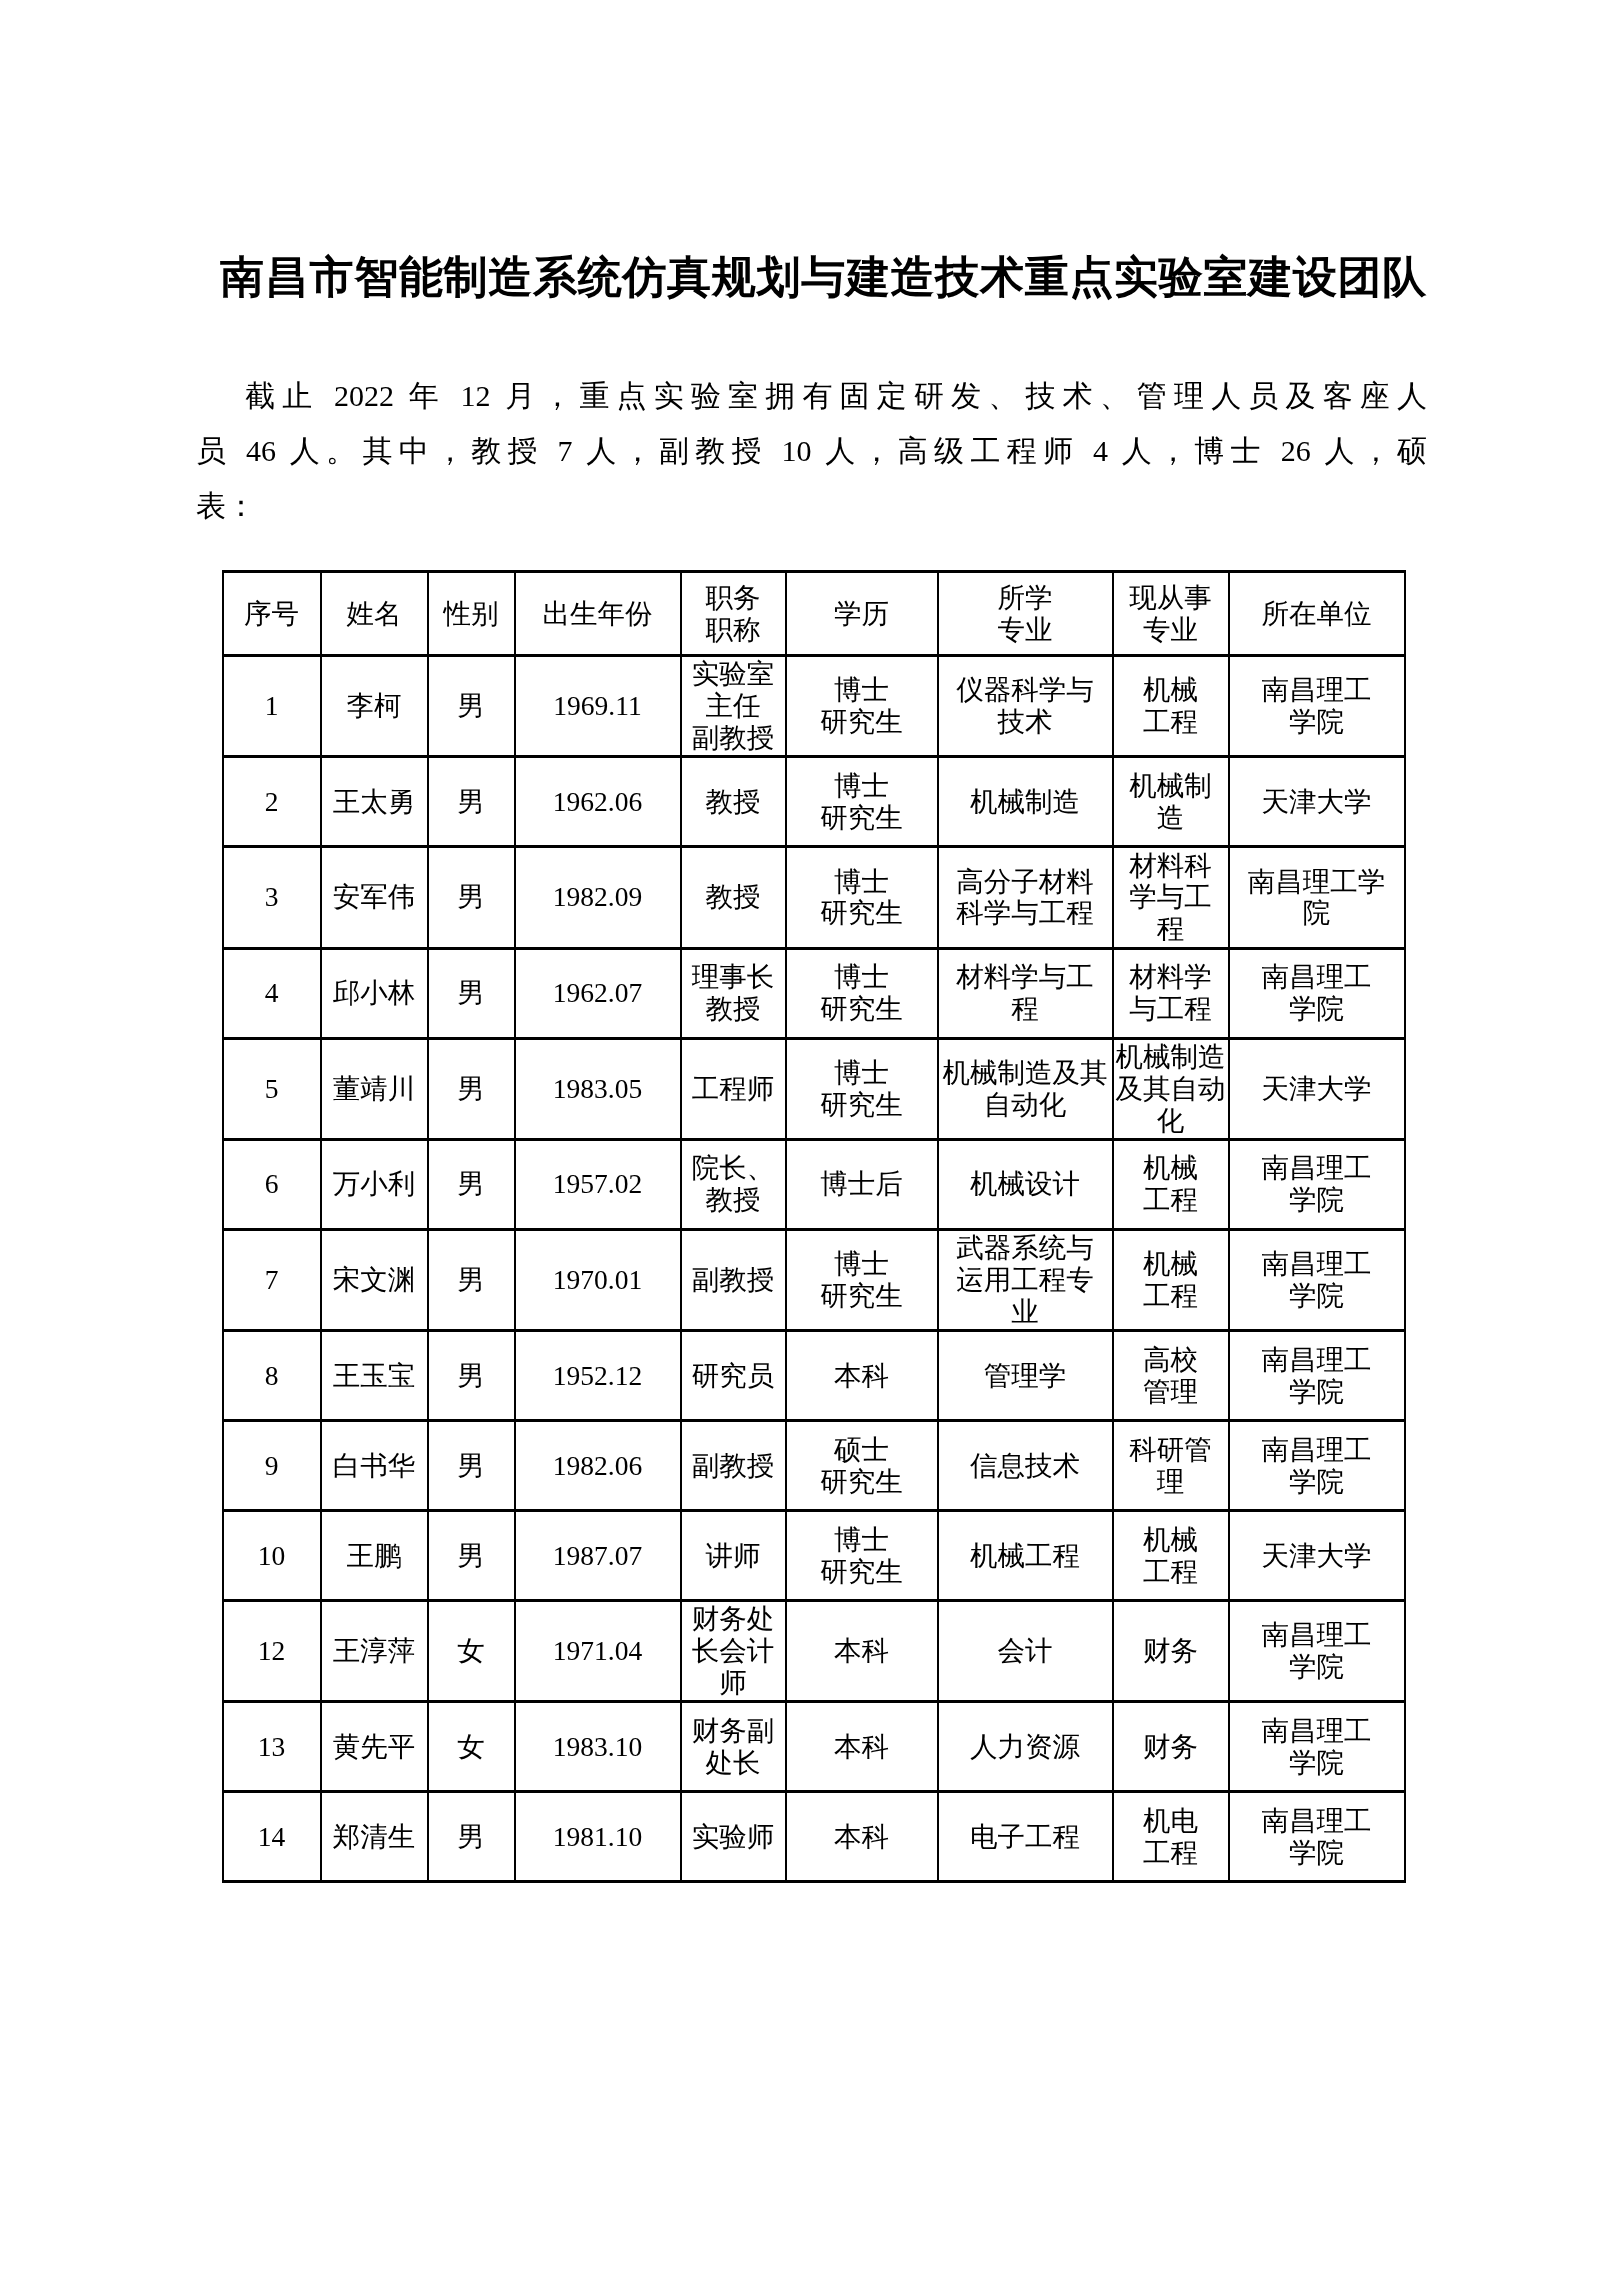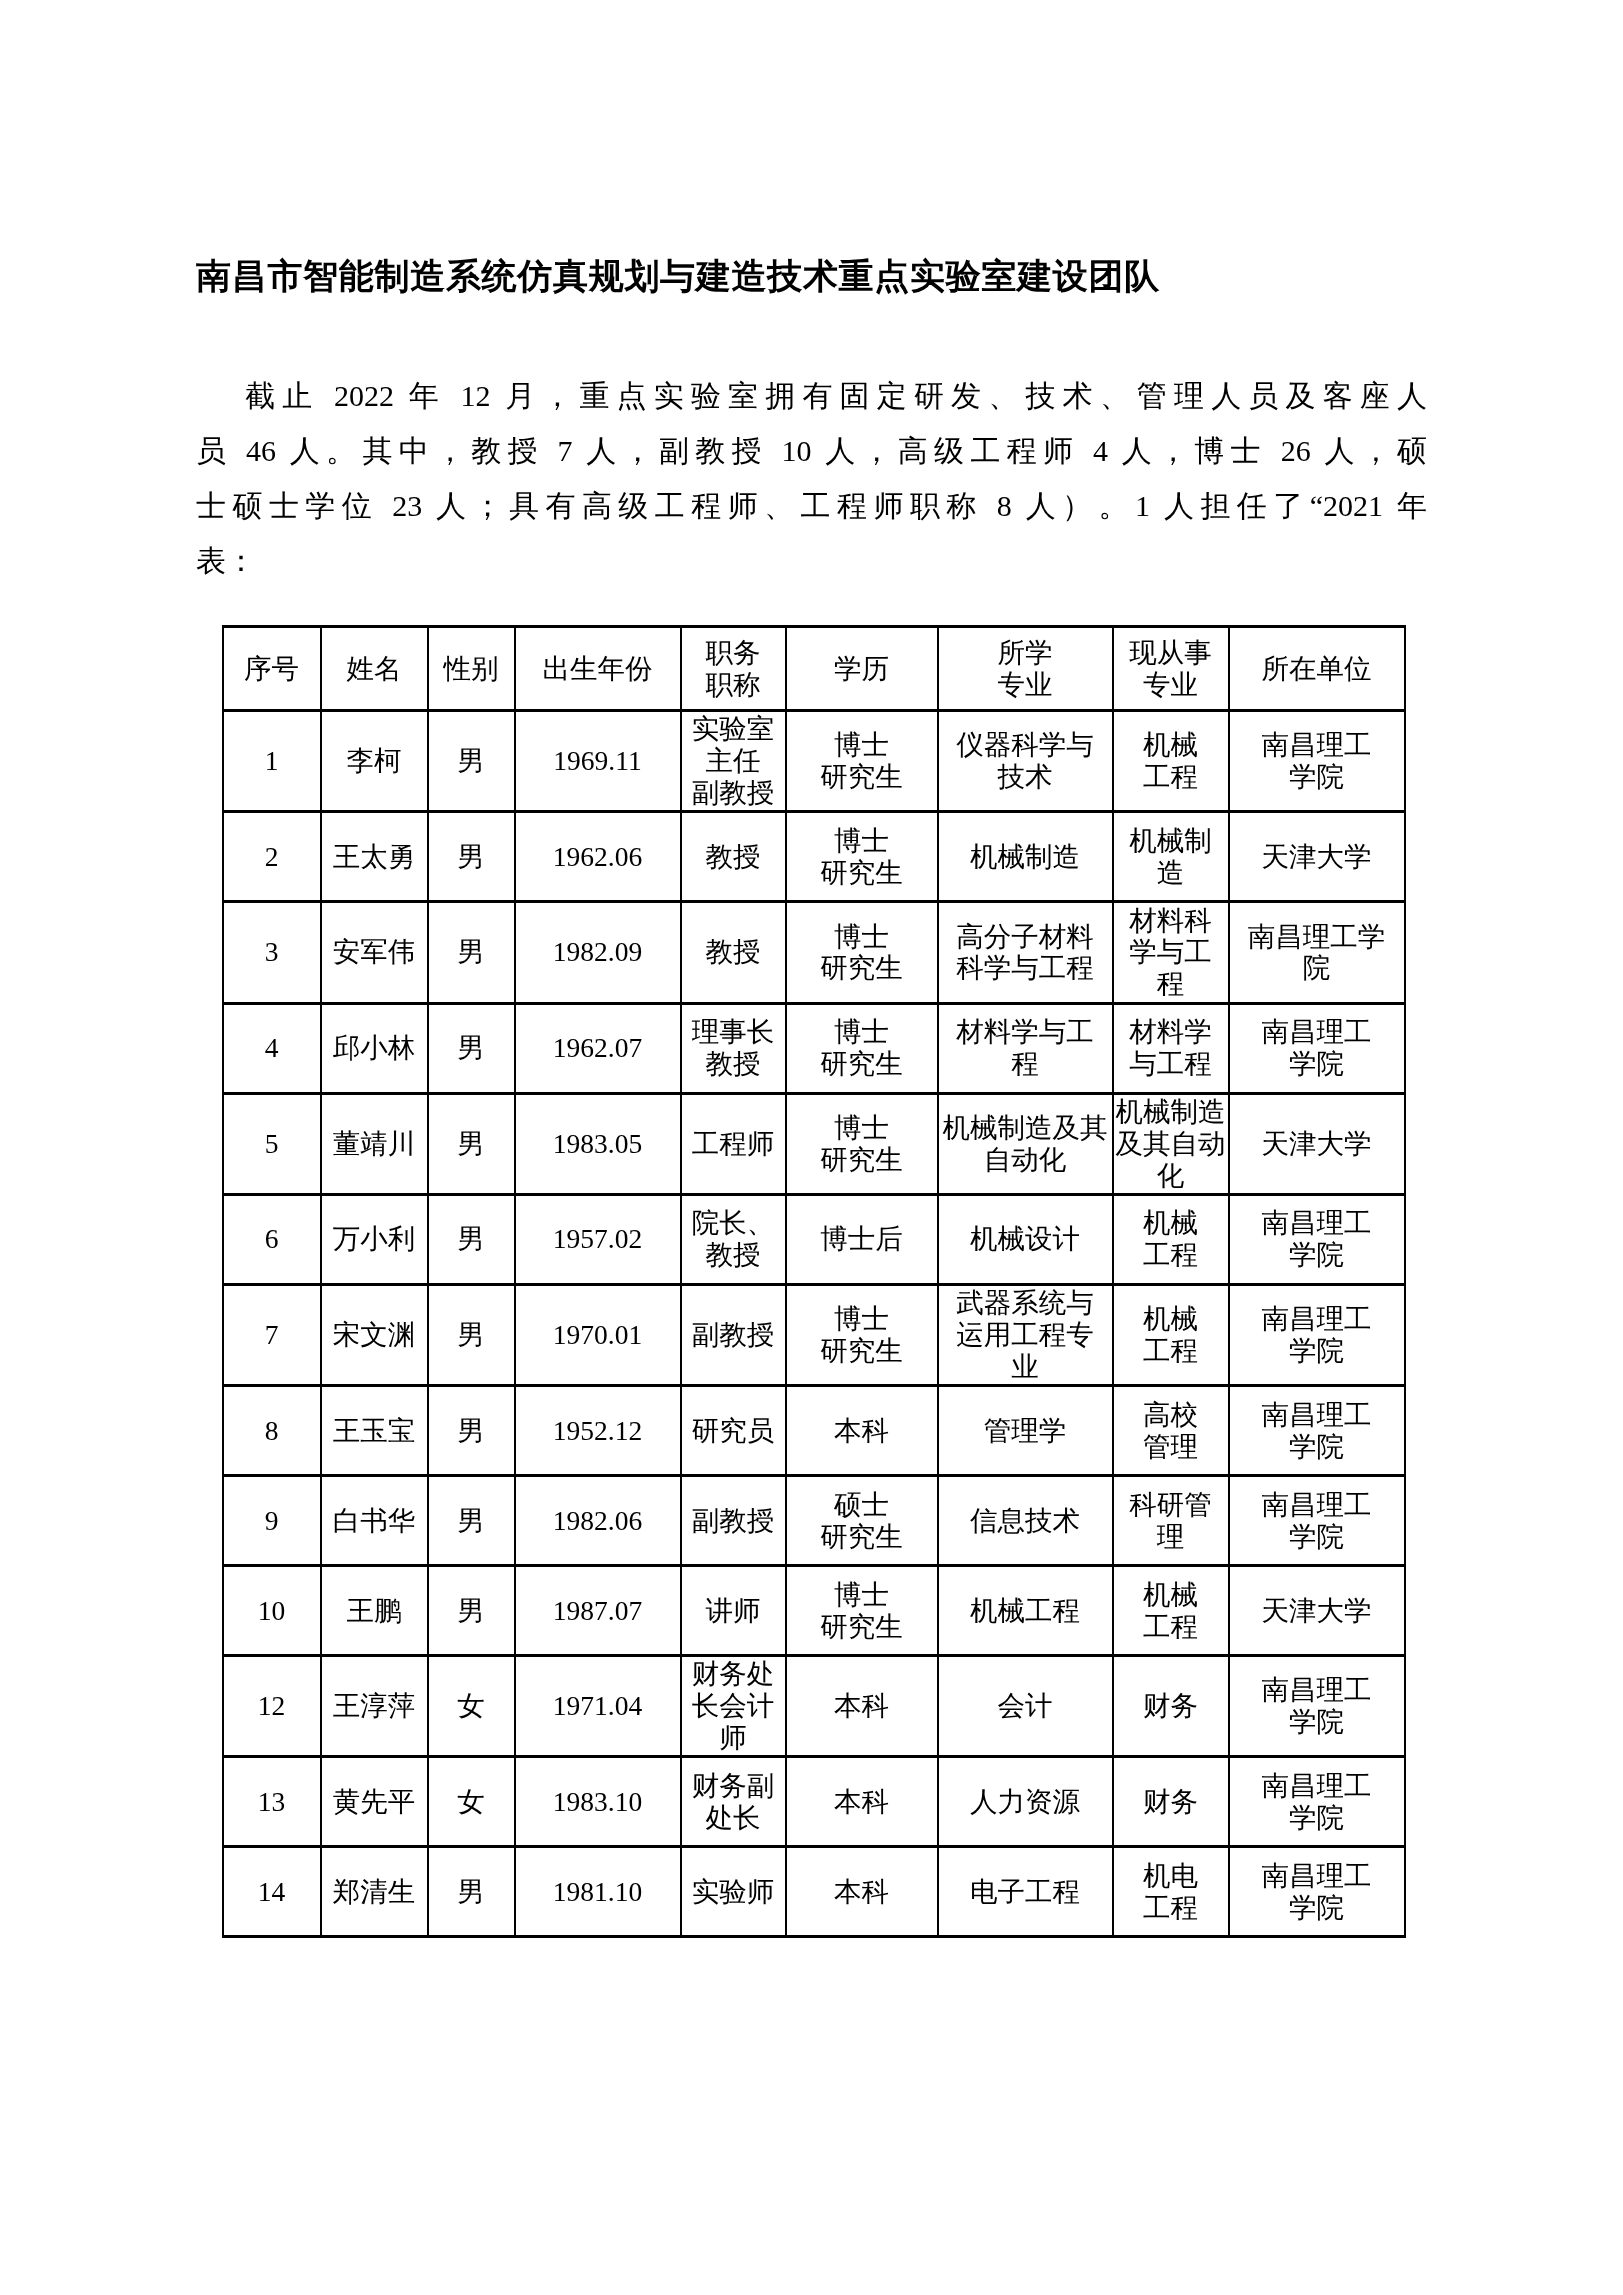--- a/index.html
+++ b/index.html
@@ -12,25 +12,25 @@
     font-family: "Liberation Serif", "DejaVu Serif", serif;
     color: #000000;
     overflow: hidden;
   }
   .content {
     padding: 0 196px;
   }
   .doc-title {
     margin: 0;
     padding-top: 250px;
-    font-family: Liberation Serif, serif;
+    font-family: Liberation Sans, sans-serif;
     font-weight: 700;
-    font-size: 35px;
+    font-size: 44px;
     line-height: 54px;
-    text-align: left;
+    text-align: right;
     letter-spacing: 0.7px;
   }
   .intro {
     margin-top: 64px;
   }
   .intro .para-line {
     font-size: 30px;
     line-height: 55px;
     text-align: justify;
     text-align-last: justify;
@@ -74,21 +74,20 @@
 <body>
 
 <div class="page" data-name="document-page">
   <div class="content" data-name="document-content">
 
     <h1 class="doc-title" data-name="document-title">南昌市智能制造系统仿真规划与建造技术重点实验室建设团队</h1>
 
     <div class="intro" data-name="intro-paragraph">
       <div class="para-line first" data-name="paragraph-line">截止 2022 年 12 月，重点实验室拥有固定研发、技术、管理人员及客座人</div>
       <div class="para-line" data-name="paragraph-line">员 46 人。其中，教授 7 人，副教授 10 人，高级工程师 4 人，博士 26 人，硕</div>
-      <div class="para-line" data-name="paragraph-line">士硕士学位 23 人；具有高级工程师、工程师职称 8 人）。1 人担任了“2021 年</div>
       <div class="para-line last" data-name="paragraph-line">表：</div>
     </div>
 
     <table class="team-table" data-name="team-table">
       <colgroup>
         <col style="width:98px">
         <col style="width:107px">
         <col style="width:87px">
         <col style="width:166px">
         <col style="width:105px">

